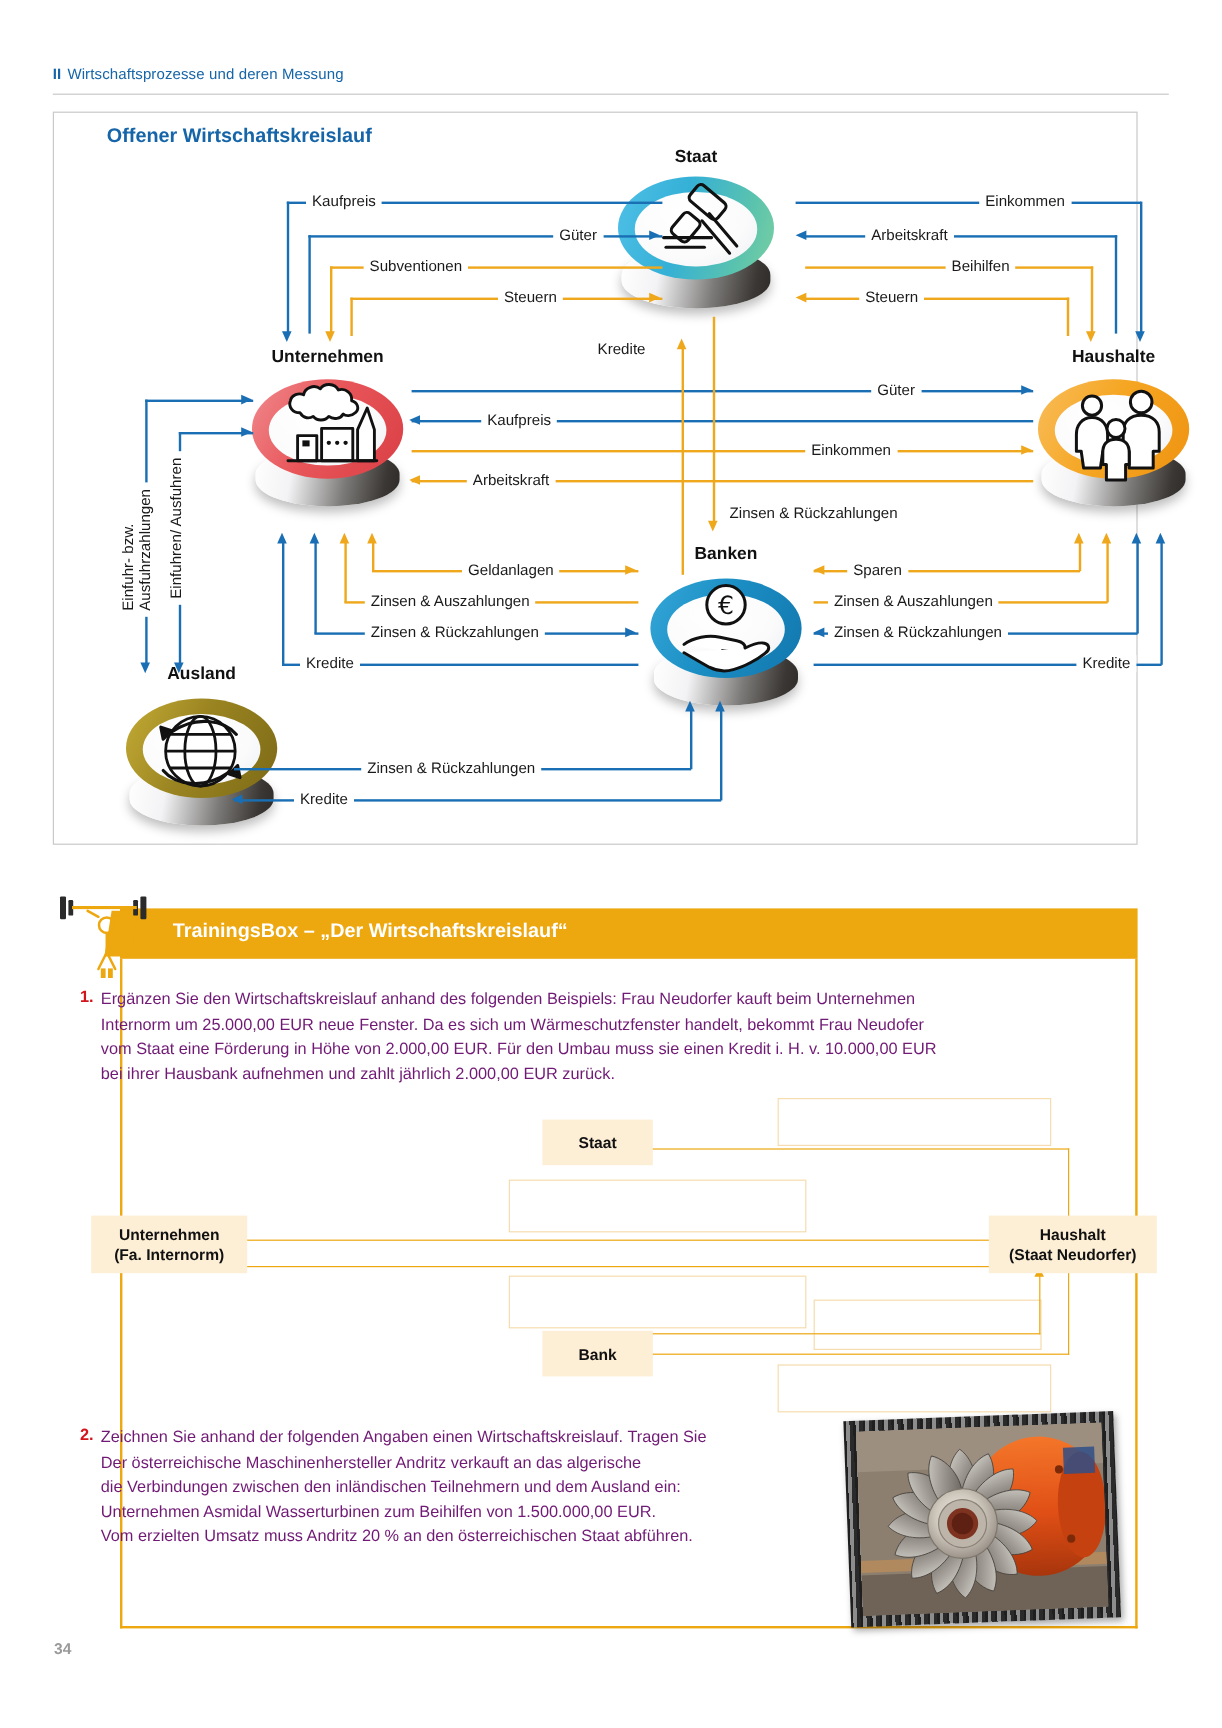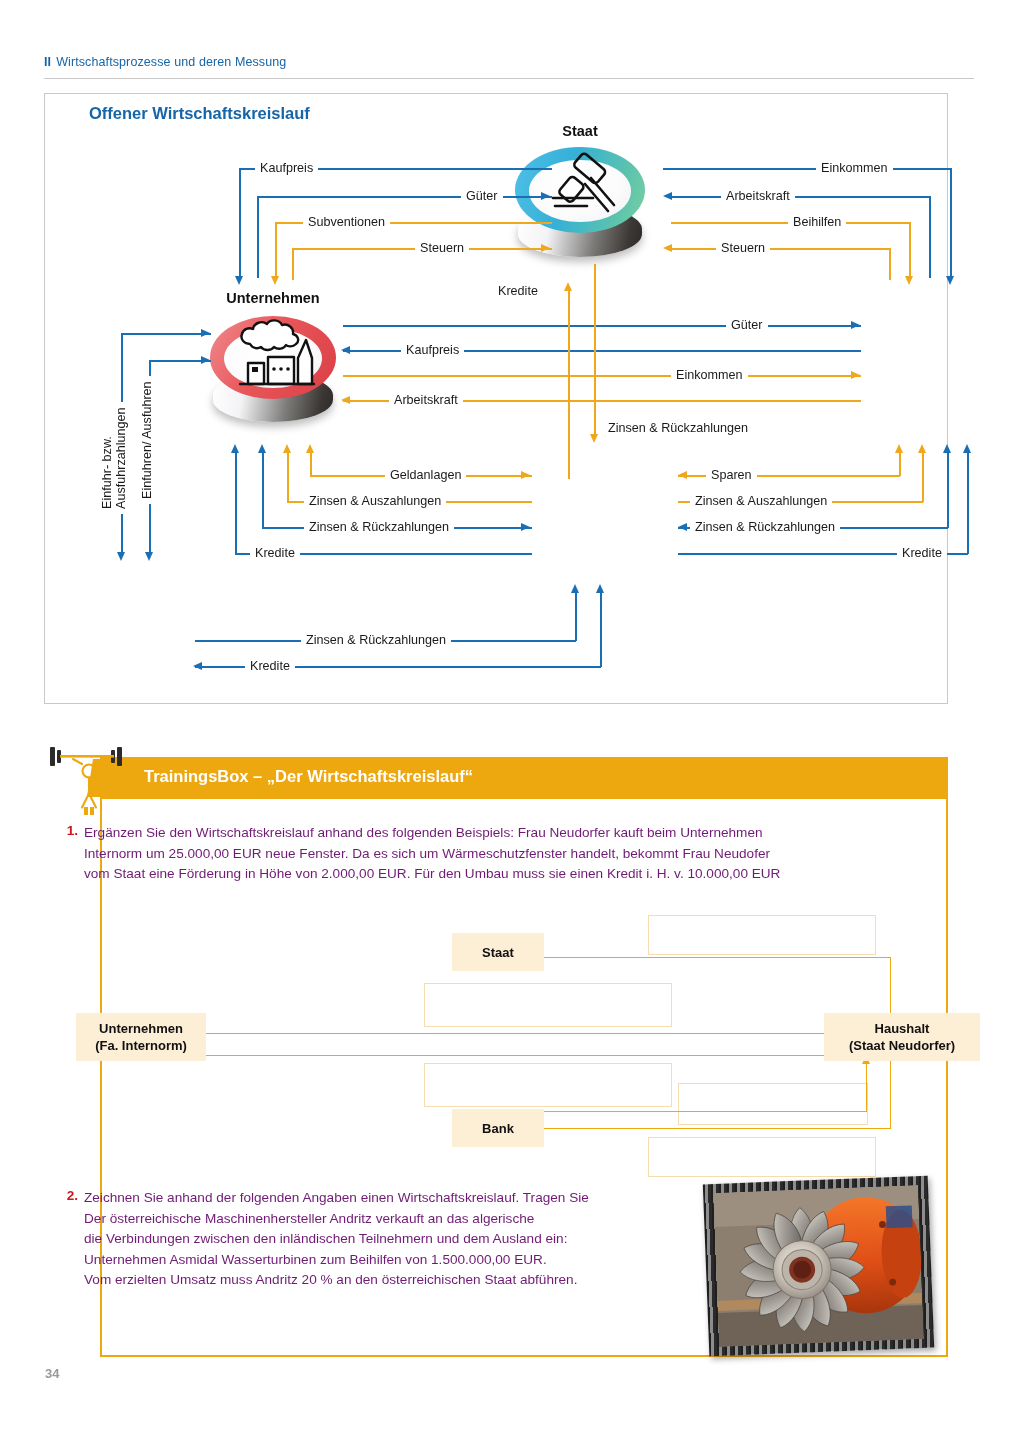--- a/index.html
+++ b/index.html
@@ -210,22 +210,77 @@
       <g fill="#111">
         <circle cx="64" cy="53" r="1.8"></circle>
           <circle cx="71" cy="53" r="1.8"></circle>
           <circle cx="78" cy="53" r="1.8"></circle>
         <rect x="42" y="51" width="6" height="5"></rect>
       </g>
       <path d="M30 68 H104" stroke="#111" stroke-width="2.4" stroke-linecap="round"></path>
     </svg>
   </div>
 
-
-
+  <div class="disc" style="left:820px;top:222px;width:126px;height:106px;">
+    <div class="disc-label" style="top:-26px;">Haushalte</div>
+    <div class="disc-body">
+      <div class="disc-side"></div>
+      <div class="disc-ring" style="background:linear-gradient(115deg,#f9bd5a 0%,#f5a623 45%,#ef9412 100%);"></div>
+      <div class="disc-top"></div>
+    </div>
+    <svg class="disc-ico" viewBox="0 0 126 106">
+      <g fill="#fff" stroke="#111" stroke-width="2.5" stroke-linejoin="round" stroke-linecap="round">
+        <circle cx="45" cy="22" r="8"></circle>
+        <path d="M45 32c-9 0-13 7-13 14v14h4l2 14h14l2-14h4V46c0-7-4-14-13-14z"></path>
+        <circle cx="86" cy="19" r="9"></circle>
+        <path d="M86 30c-10 0-15 6-15 14v16h5v14h20V60h5V44c0-8-5-14-15-14z"></path>
+        <circle cx="65" cy="41" r="7.5"></circle>
+        <path d="M65 50c-8 0-11 5-11 11v10h3v13h16V71h3V61c0-6-3-11-11-11z"></path>
+      </g>
+    </svg>
+  </div>
+
+  <div class="disc" style="left:497px;top:388px;width:126px;height:106px;">
+    <div class="disc-label" style="top:-28px;">Banken</div>
+    <div class="disc-body">
+      <div class="disc-side"></div>
+      <div class="disc-ring" style="background:linear-gradient(115deg,#35a7d8 0%,#1b8ec4 45%,#1277ad 100%);"></div>
+      <div class="disc-top"></div>
+    </div>
+    <svg class="disc-ico" viewBox="0 0 126 106">
+      <circle cx="63" cy="22" r="16" fill="#fff" stroke="#111" stroke-width="2.5"></circle>
+      <text x="63" y="30" font-size="21" text-anchor="middle" fill="#111" font-family="'DejaVu Sans',sans-serif">€</text>
+      <g fill="#fff" stroke="#111" stroke-width="2.5" stroke-linejoin="round" stroke-linecap="round">
+        <path d="M28 55c8-6 20-8 30-6l14 3c5 1 7 3 7 6 0 3-3 5-7 4l-12-2"></path>
+        <path d="M79 58c6-3 12-5 16-4 4 1 5 5 1 8-6 5-18 12-27 14-7 2-14 1-20-2L28 62"></path>
+      </g>
+    </svg>
+  </div>
+
+  <div class="disc" style="left:60px;top:488px;width:126px;height:106px;">
+    <div class="disc-label" style="top:-28px;">Ausland</div>
+    <div class="disc-body">
+      <div class="disc-side"></div>
+      <div class="disc-ring" style="background:linear-gradient(115deg,#c4ab35 0%,#9a8421 45%,#7d6a16 100%);"></div>
+      <div class="disc-top"></div>
+    </div>
+    <svg class="disc-ico" viewBox="0 0 126 106">
+      <g fill="#fff" stroke="#111" stroke-width="2.3">
+        <circle cx="62" cy="44" r="29"></circle>
+        <ellipse cx="62" cy="44" rx="13" ry="29" fill="none"></ellipse>
+        <path d="M33 44h58M37 30h50M37 58h50" fill="none"></path>
+      </g>
+      <g fill="none" stroke="#111" stroke-width="2.6" stroke-linecap="round" stroke-linejoin="round">
+        <path d="M31 60c10 12 34 16 54 2"></path>
+        <path d="M93 56l-7 7 9 3z" fill="#111"></path>
+        <path d="M92 30C82 18 58 14 38 28"></path>
+        <path d="M31 34l7-7-9-3z" fill="#111"></path>
+      </g>
+    </svg>
+  </div>
 
   <div class="ln h" style="left:194px;top:74px;width:313px;"></div>
   <div class="ln v" style="left:194px;top:74px;height:110px;"></div>
   <div class="ah ah-d" style="left:190px;top:182px;"></div>
   <div class="flabel" style="left:210px;top:67px;">Kaufpreis</div>
 
   <div class="ln h" style="left:212px;top:102px;width:295px;"></div>
   <div class="ln v" style="left:212px;top:102px;height:82px;"></div>
   <div class="ah ah-r" style="left:496px;top:98px;"></div>
   <div class="flabel" style="left:416px;top:95px;">Güter</div>
@@ -381,20 +436,21 @@
   </svg>
 
   <div id="tb-frame"></div>
 
   <div class="task" style="left:12px;top:78px;width:880px;">
     <div class="task-num">1.</div>
     <div class="task-body">
       <p>Ergänzen Sie den Wirtschaftskreislauf anhand des folgenden Beispiels: Frau Neudorfer kauft beim Unternehmen</p>
       <p>Internorm um 25.000,00 EUR neue Fenster. Da es sich um Wärmeschutzfenster handelt, bekommt Frau Neudofer</p>
       <p>vom Staat eine Förderung in Höhe von 2.000,00 EUR. Für den Umbau muss sie einen Kredit i. H. v. 10.000,00 EUR</p>
+      <p>bei ihrer Hausbank aufnehmen und zahlt jährlich 2.000,00 EUR zurück.</p>
     </div>
   </div>
 
   <div style="position:absolute;left:12px;top:170px;width:880px;height:260px;">
 
     <div class="eblank" style="left:592px;top:0px;width:228px;height:40px;"></div>
     <div class="eblank" style="left:368px;top:68px;width:248px;height:44px;"></div>
     <div class="eblank" style="left:368px;top:148px;width:248px;height:44px;"></div>
     <div class="eblank" style="left:622px;top:168px;width:190px;height:42px;"></div>
     <div class="eblank" style="left:592px;top:222px;width:228px;height:40px;"></div>
@@ -419,21 +475,21 @@
 
     <div class="ebox" style="left:396px;top:18px;width:92px;height:38px;">
       <span>Staat</span>
     </div>
 
     <div class="ebox" style="left:20px;top:98px;width:130px;height:48px;flex-direction:column;">
       <span>Unternehmen</span>
       <span>(Fa. Internorm)</span>
     </div>
 
-    <div class="ebox" style="left:768px;top:98px;width:156px;height:48px;flex-direction:column;">
+    <div class="ebox" style="left:768px;top:98px;width:140px;height:48px;flex-direction:column;">
       <span>Haushalt</span>
       <span>(Staat Neudorfer)</span>
     </div>
 
     <div class="ebox" style="left:396px;top:194px;width:92px;height:38px;">
       <span>Bank</span>
     </div>
   </div>
 
   <div class="task" style="left:12px;top:443px;width:660px;">

